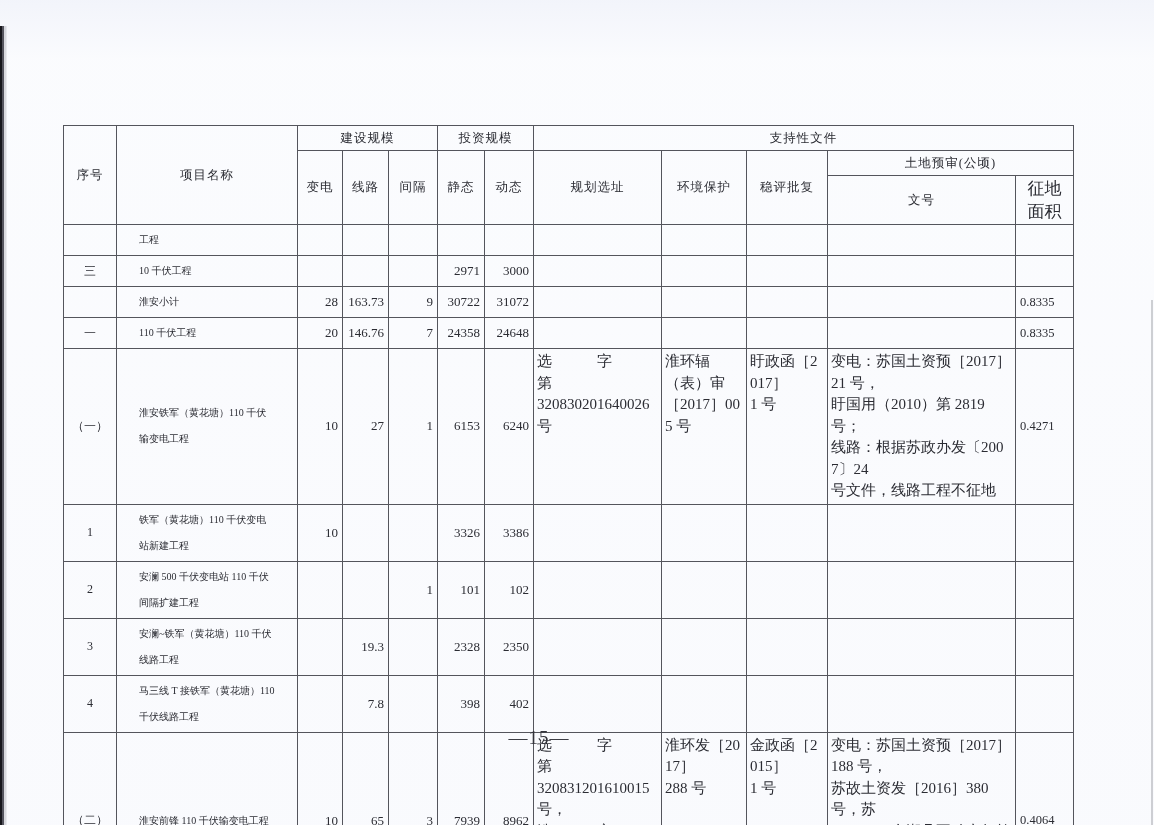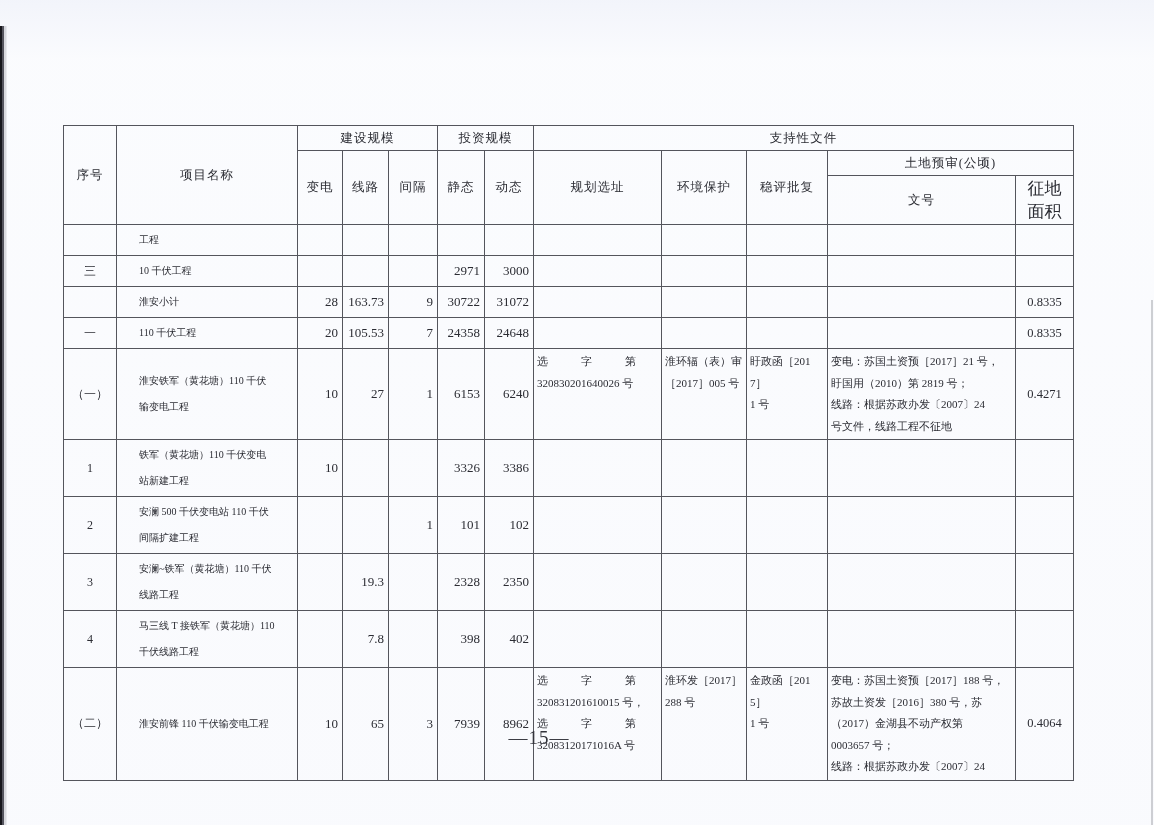--- a/index.html
+++ b/index.html
@@ -41,24 +41,24 @@
     vertical-align:middle;
   }
   .maintbl th{ text-align:center; font-size:12.5px; letter-spacing:1px;}
   td.c{ text-align:center; }
   td.num{ font-size:13px; text-align:right; font-family:"Liberation Serif","DejaVu Serif",serif;}
   td.name{
     text-align:left; padding:2px 22px; line-height:26px; font-size:10px;
   }
   td.doc{
     vertical-align:top; text-align:left;
-    white-space:pre-wrap; line-height:21.5px; font-size:11px; padding:2px 3px;
+    white-space:pre-wrap; line-height:21.5px; font-size:15px; padding:2px 3px;
     word-break:break-all;
   }
-  td.area{ font-size:12.5px; text-align:center; }
+  td.area{ font-size:12.5px; }
 
   .pagenum{
     position:absolute; top:727px; left:539px; transform:translateX(-50%);
     font-size:19px; letter-spacing:1px; color:#33343b;
     font-family:"Liberation Serif","DejaVu Serif",serif;
   }
 </style>
 </head>
 <body>
 
@@ -145,21 +145,21 @@
       <td class="doc"></td>
       <td class="doc"></td>
       <td class="doc"></td>
       <td class="doc"></td>
       <td class="area">0.8335</td>
     </tr>
     <tr style="height:26px">
       <td class="c">一</td>
       <td class="name">110 千伏工程</td>
       <td class="num">20</td>
-      <td class="num">105.53</td>
+      <td class="num">146.76</td>
       <td class="num">7</td>
       <td class="num">24358</td>
       <td class="num">24648</td>
       <td class="doc"></td>
       <td class="doc"></td>
       <td class="doc"></td>
       <td class="doc"></td>
       <td class="area">0.8335</td>
     </tr>
     <tr style="height:87px">

